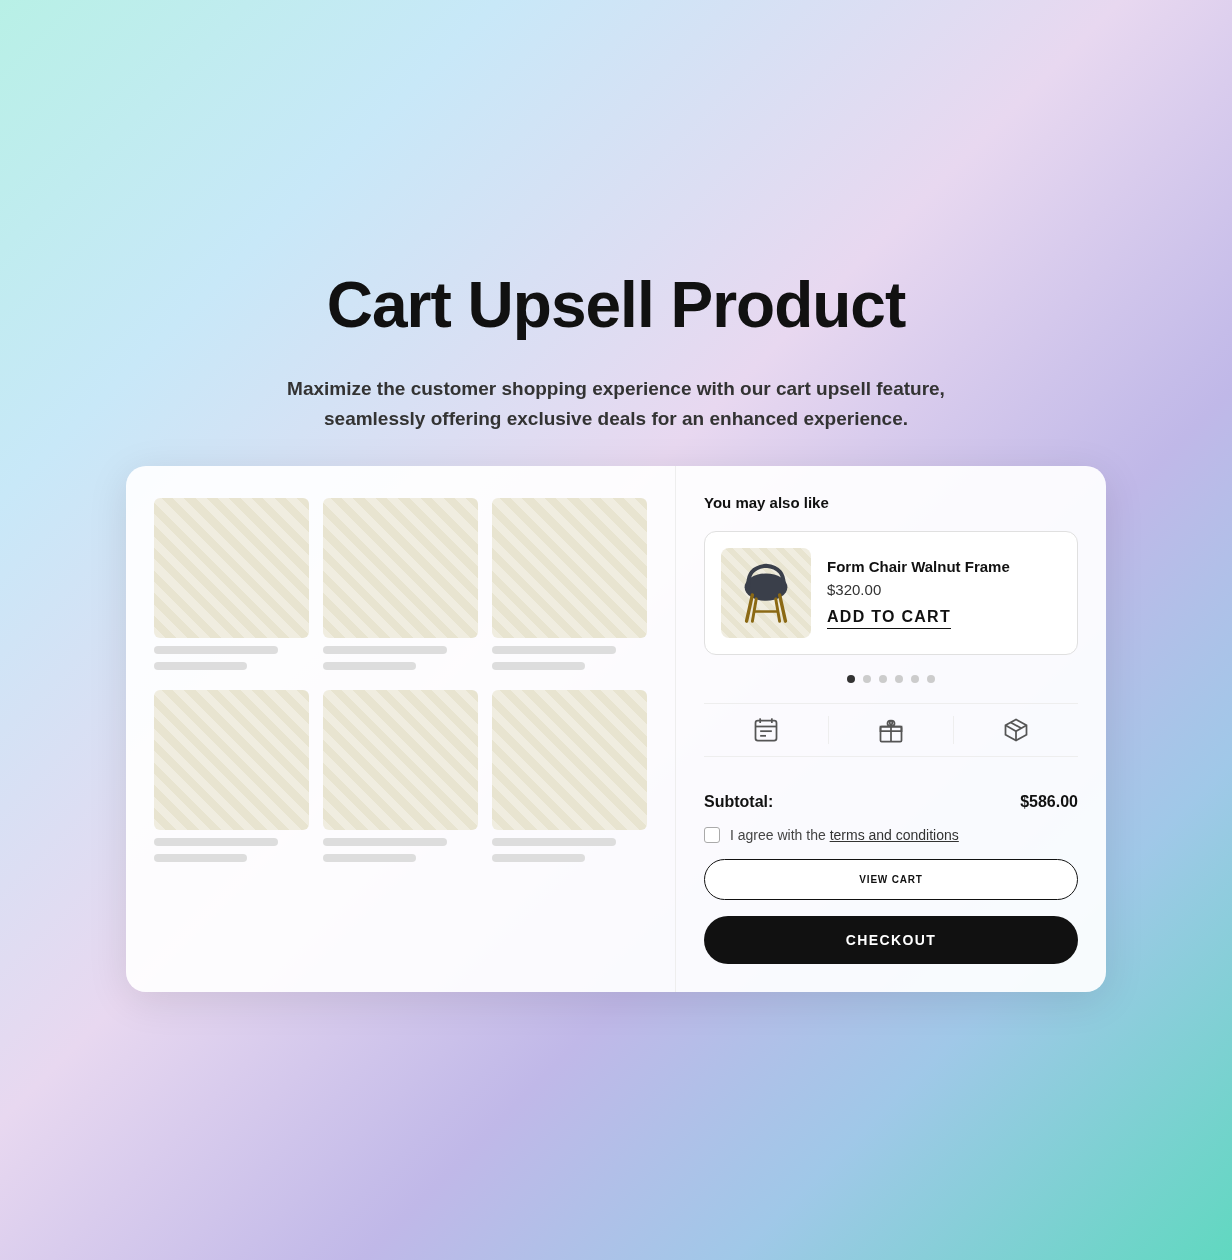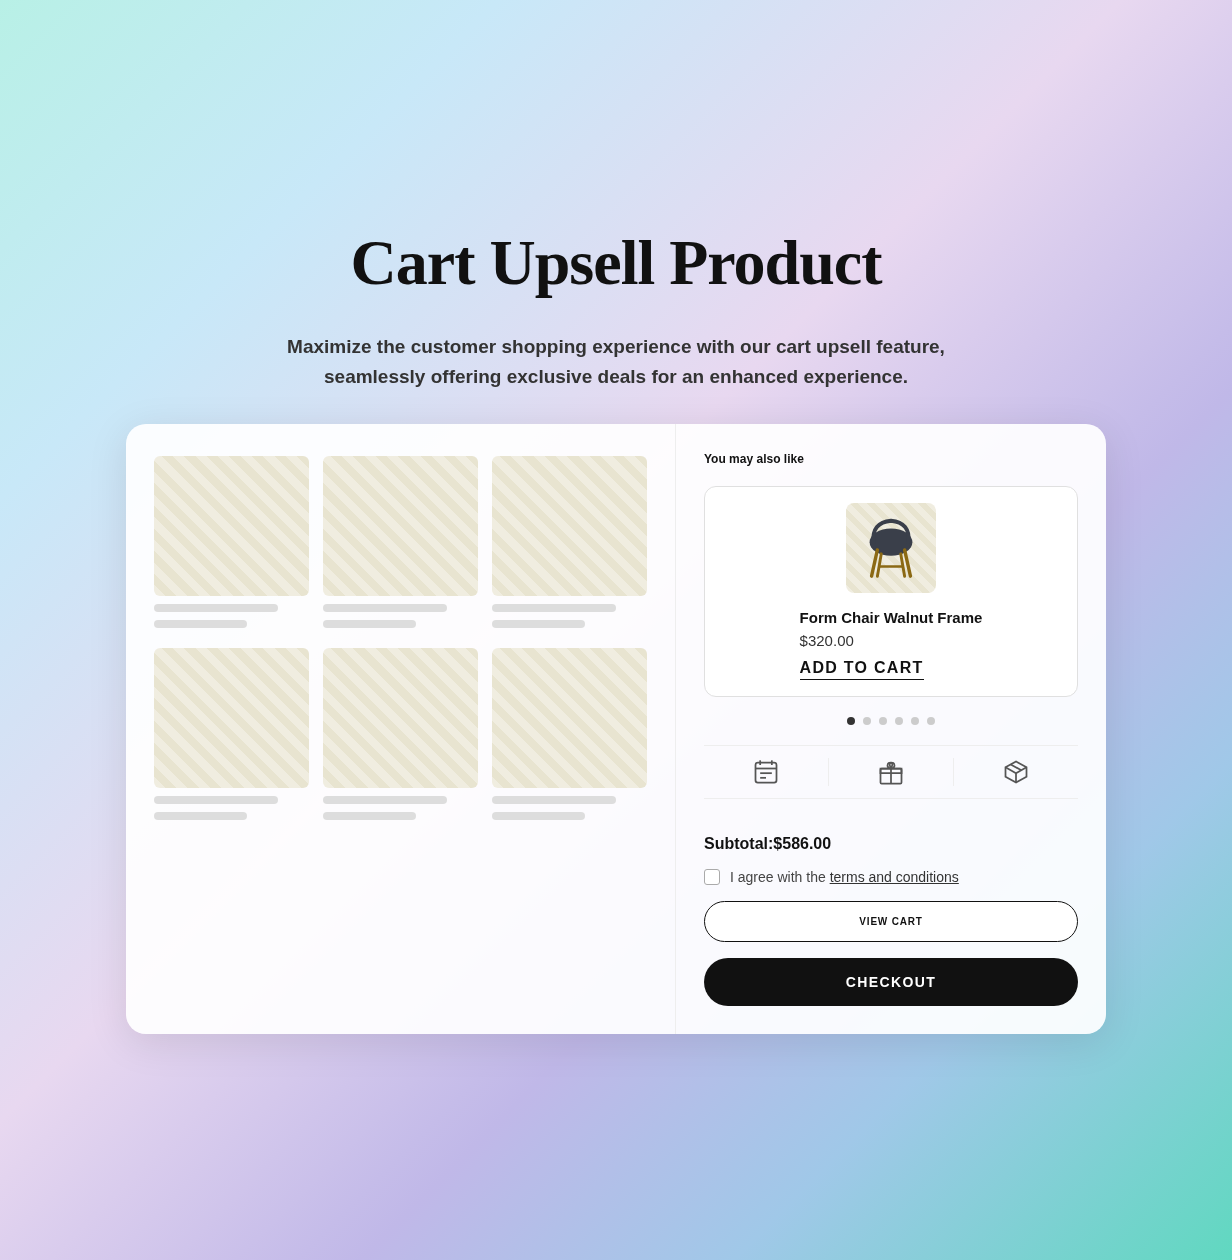--- a/index.html
+++ b/index.html
@@ -22,21 +22,20 @@
       align-items: center;
       gap: 32px;
     }
 
     .hero-title {
       font-size: 64px;
       font-weight: 800;
       color: #111;
       text-align: right;
       letter-spacing: -1px;
-      font-family: Liberation Serif, serif;
     }
 
     .hero-subtitle {
       font-size: 19px;
       color: #333;
       text-align: center;
       max-width: 700px;
       line-height: 1.6;
       font-weight: bold;
     }
@@ -102,35 +101,34 @@
     
     .right-panel {
       width: 430px;
       padding: 28px 28px 28px 28px;
       display: flex;
       flex-direction: column;
       gap: 16px;
     }
 
     .section-title {
-      font-size: 12px;
+      font-size: 15px;
       font-weight: 600;
       color: #111;
       margin-bottom: 4px;
     }
 
     .product-card {
       border: 1px solid #e0e0e0;
       border-radius: 12px;
       padding: 16px;
       display: flex;
       align-items: center;
       gap: 16px;
       background: #fff;
-      flex-direction: column;
     }
 
     .product-image-container {
       width: 90px;
       height: 90px;
       background: repeating-linear-gradient(
         45deg,
         #f0ede0 0px,
         #f0ede0 6px,
         #e8e4d0 6px,
@@ -223,21 +221,21 @@
 
     .icon-svg {
       width: 28px;
       height: 28px;
       color: #555;
     }
 
     
     .subtotal-row {
       display: flex;
-      justify-content: flex-start;
+      justify-content: space-between;
       align-items: center;
       font-size: 16px;
       font-weight: 600;
       color: #111;
       margin-top: 20px;
     }
 
     .terms-row {
       display: flex;
       align-items: center;

